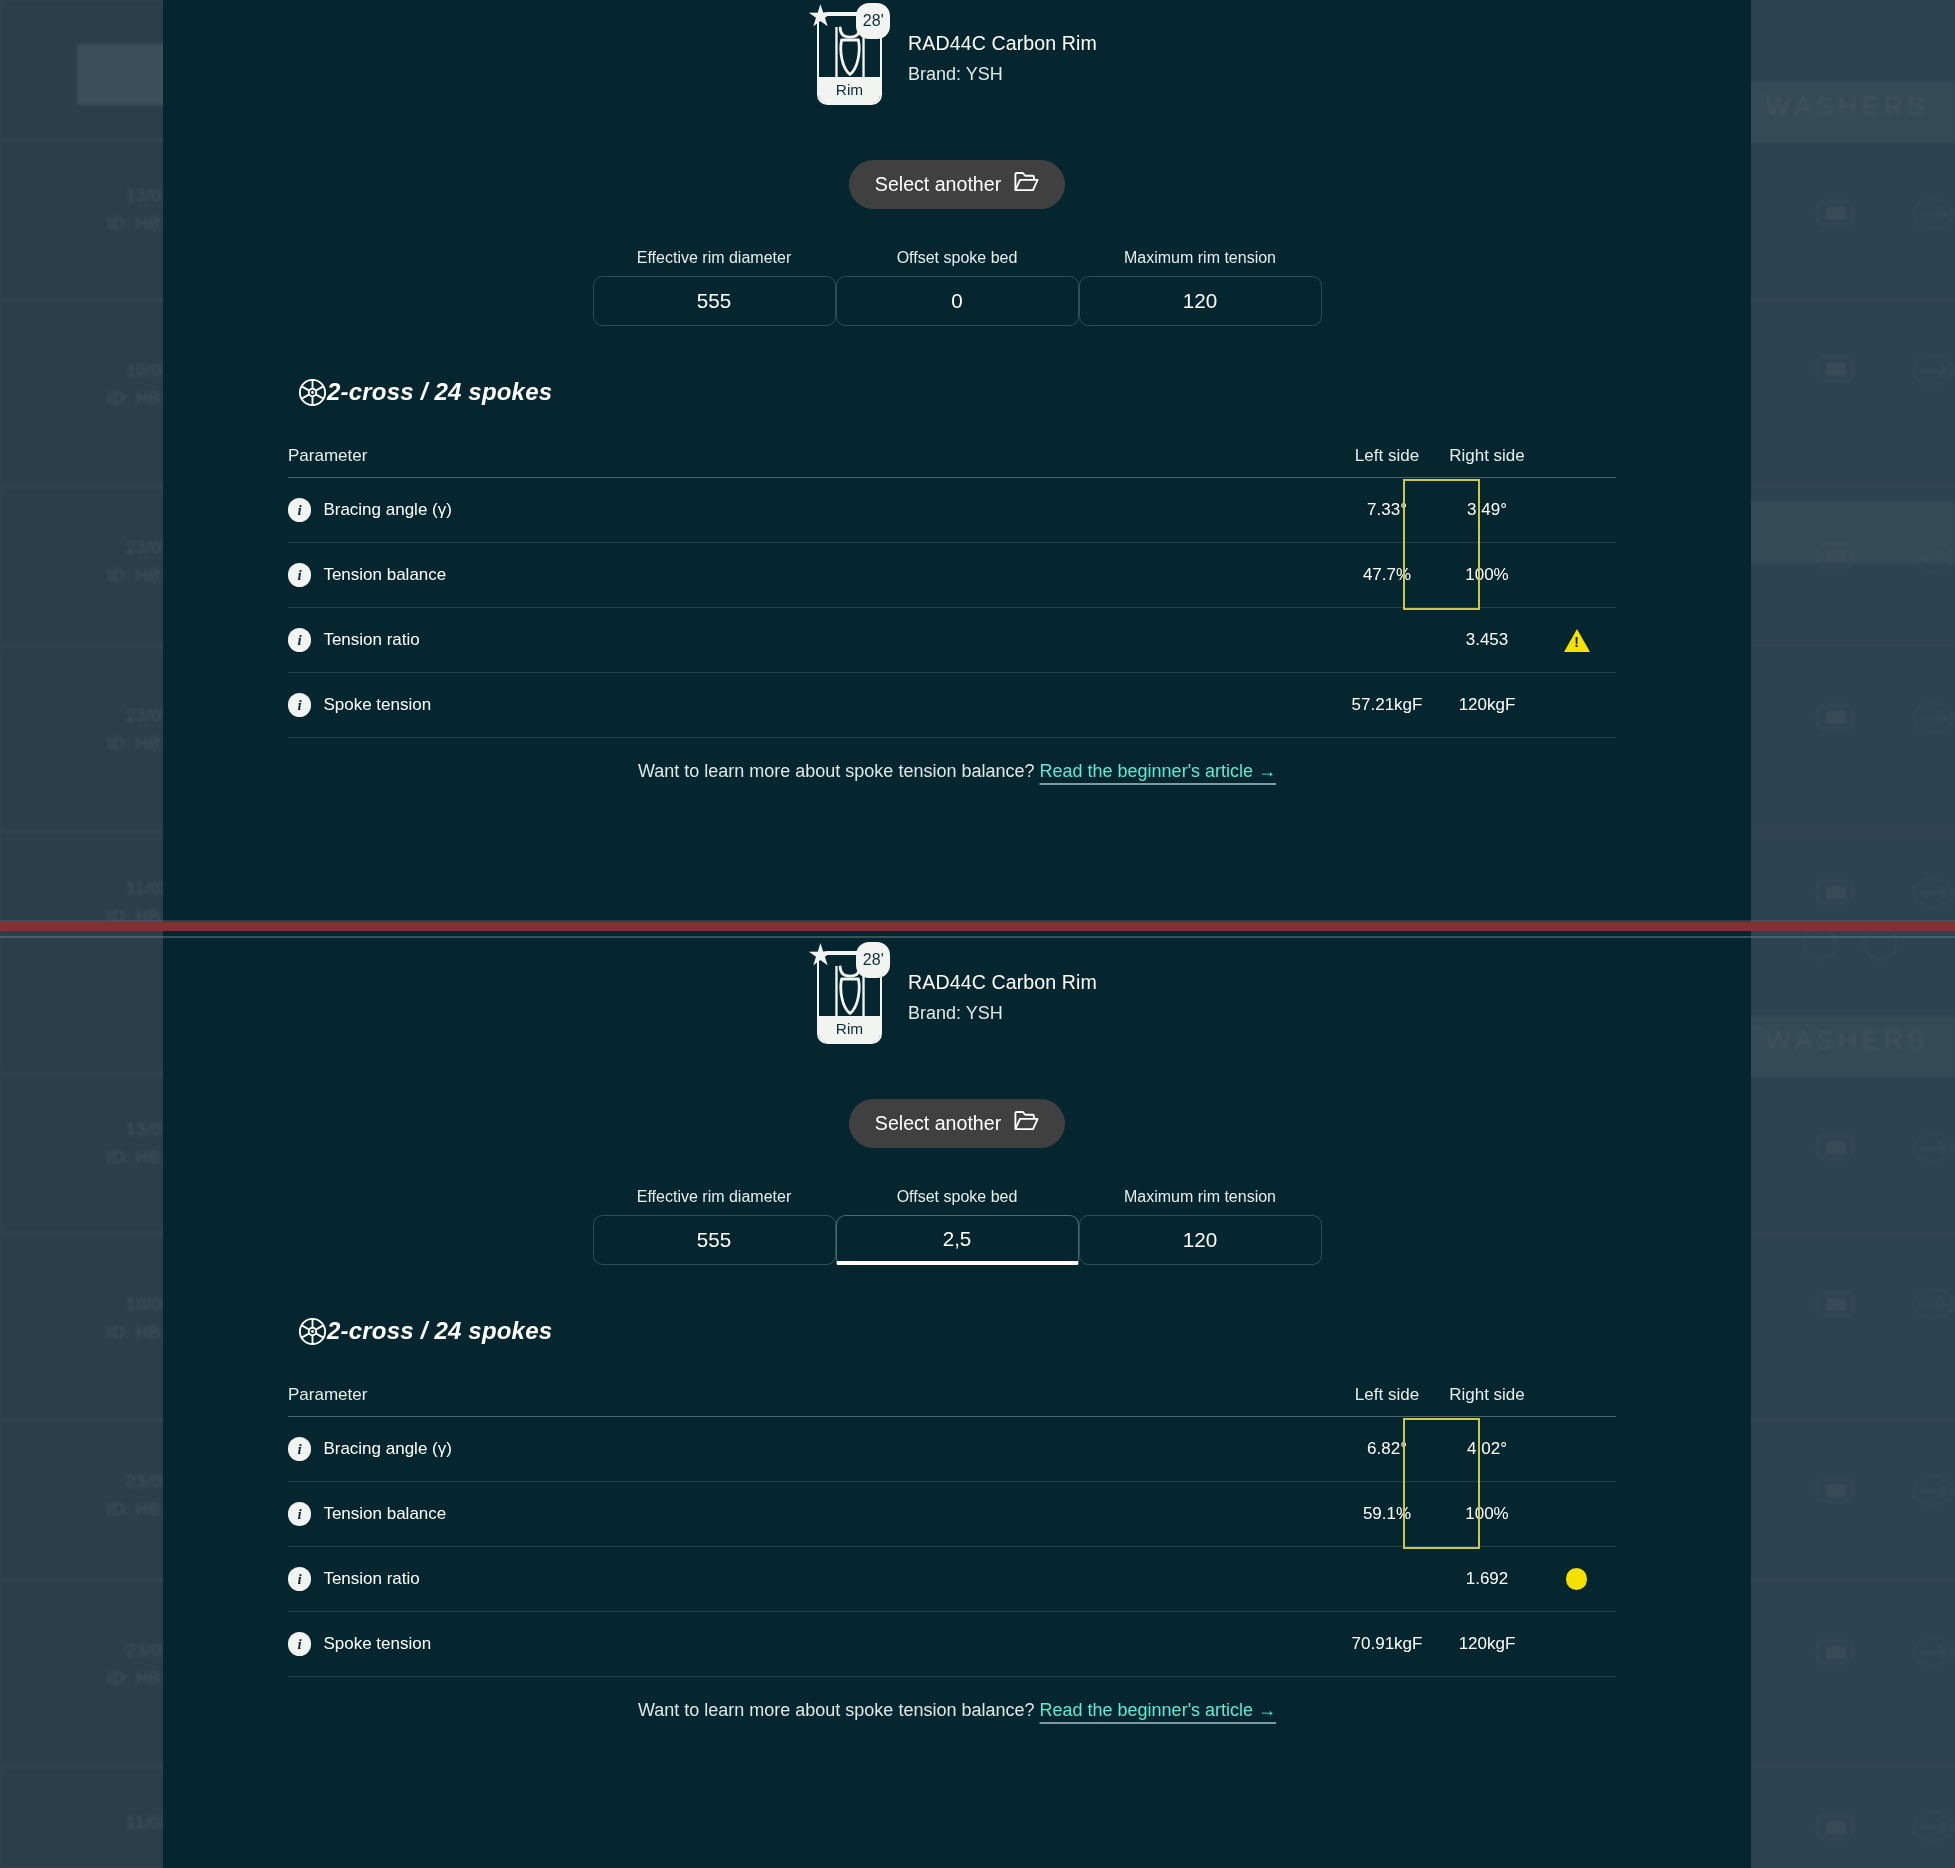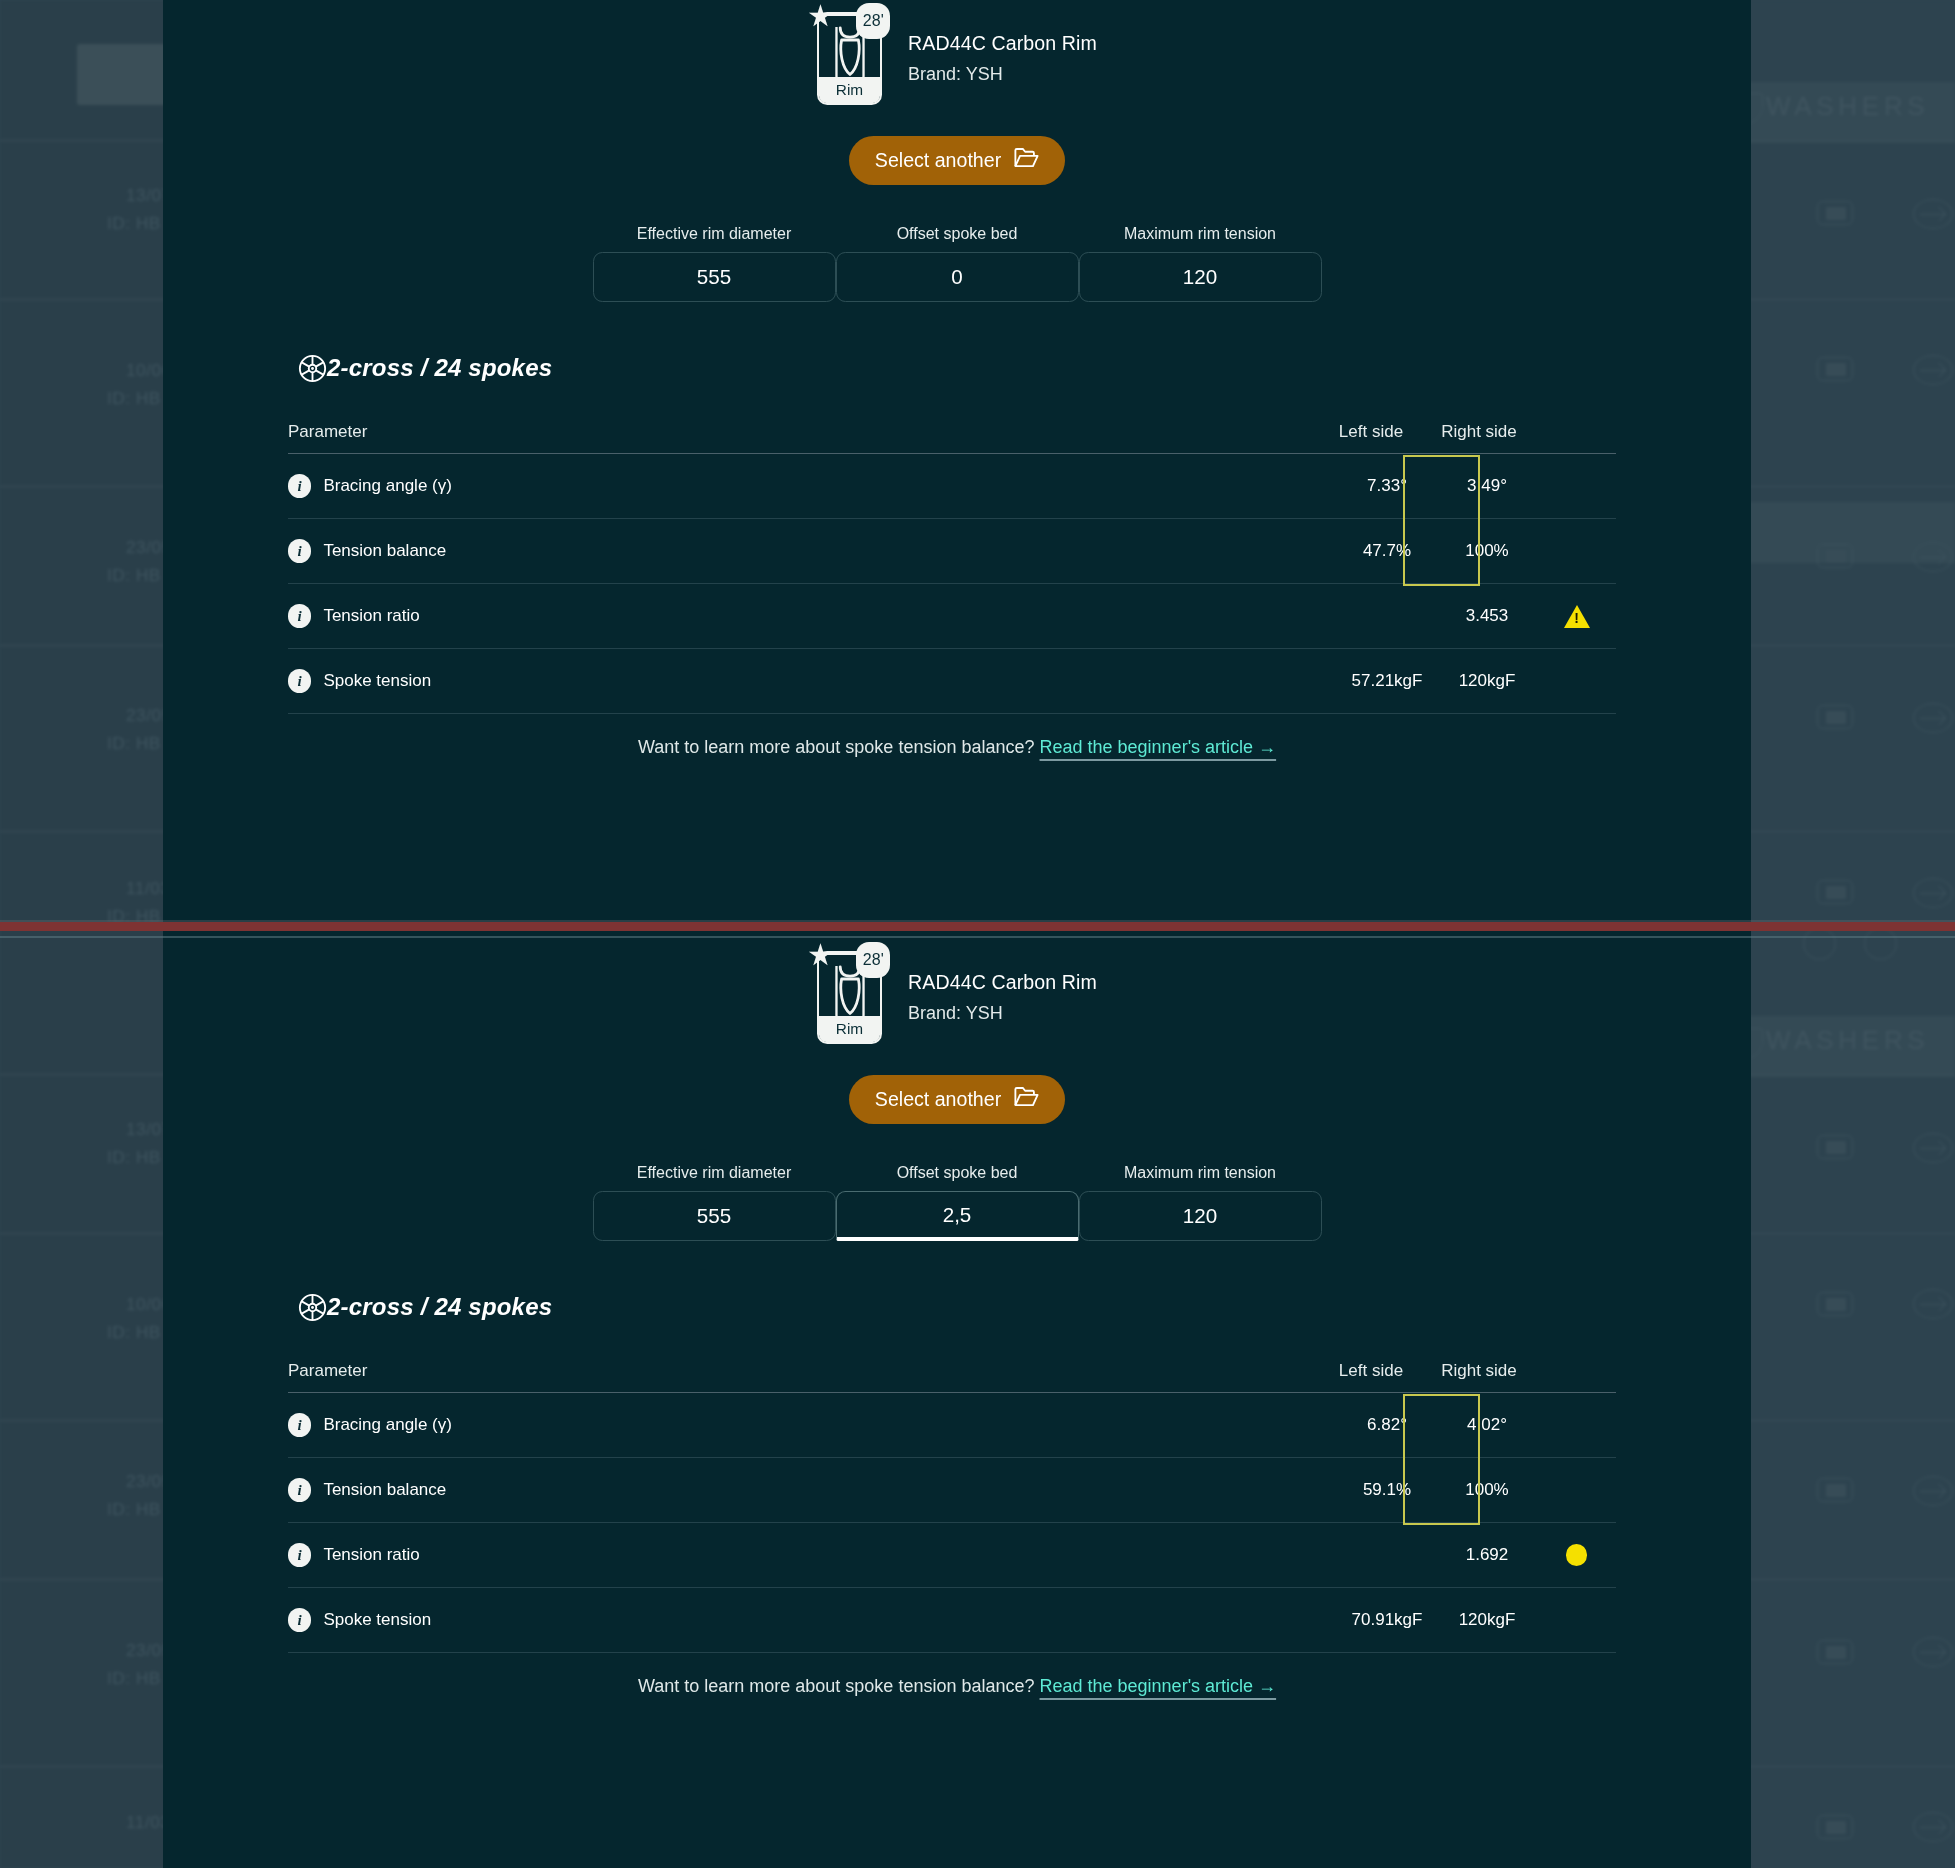--- a/index.html
+++ b/index.html
@@ -180,31 +180,32 @@
   }
   .prod-text .prod-brand {
     font-size: 18px;
     color: #e3eaea;
     margin-top: 9.3px;
   }
 
   
   .select-wrap { display: flex; justify-content: center; margin-top: 31px; }
   .select-btn {
-    background: #a16207;
+    background: #404040;
     color: #ffffff;
     border: none;
     border-radius: 28px;
     padding: 11.2px 26px;
     font-size: 19.6px;
     font-family: "Liberation Sans", sans-serif;
     display: flex;
     align-items: center;
     gap: 13px;
     cursor: pointer;
+    margin-top: 24px;
   }
 
   
   .fields {
     display: flex;
     justify-content: center;
     margin-top: 40px;
   }
   .field { width: 243px; text-align: center; }
   .field-label { font-size: 16px; color: #e6eded; margin-bottom: 9.3px; }
@@ -247,21 +248,20 @@
   .tbl-row {
     display: flex;
     align-items: center;
     height: 65px;
     border-bottom: 1.4px solid #23424b;
   }
   .tbl-head {
     height: 43px;
     border-bottom: 1.4px solid #4a606a;
     color: #e6eded;
-    gap: 8px;
   }
   .c-param { flex: 1; display: flex; align-items: center; gap: 12px; font-size: 17px; color: #ffffff; }
   .c-left  { width: 100px; text-align: center; font-size: 17px; color:#ffffff; }
   .c-right { width: 100px; text-align: center; font-size: 17px; color:#ffffff; }
   .c-flag  { width: 79px; text-align: center; }
   .tbl-head .c-param, .tbl-head .c-left, .tbl-head .c-right { font-size: 17px; color:#e6eded; }
 
   .info-i {
     width: 23.4px; height: 23.4px;
     background: #f2f4f2;

